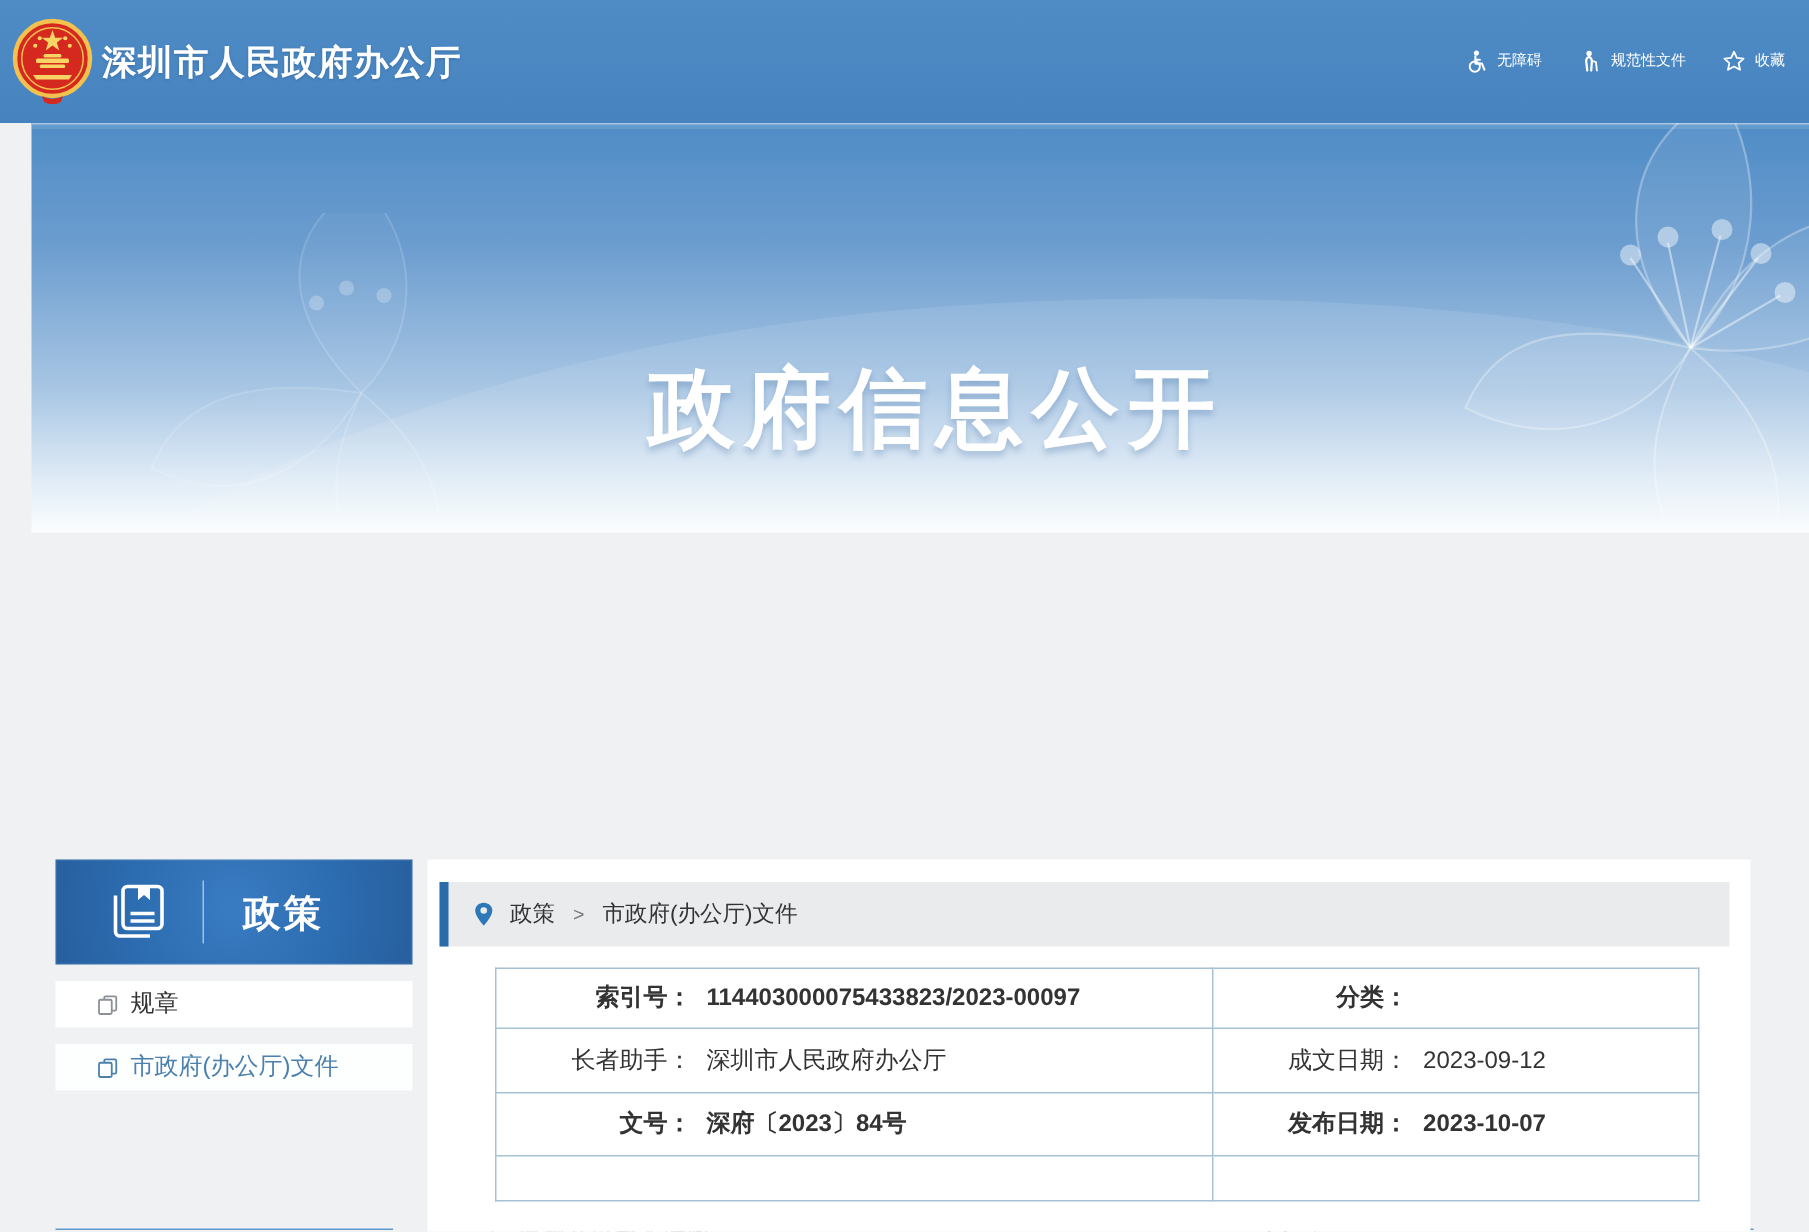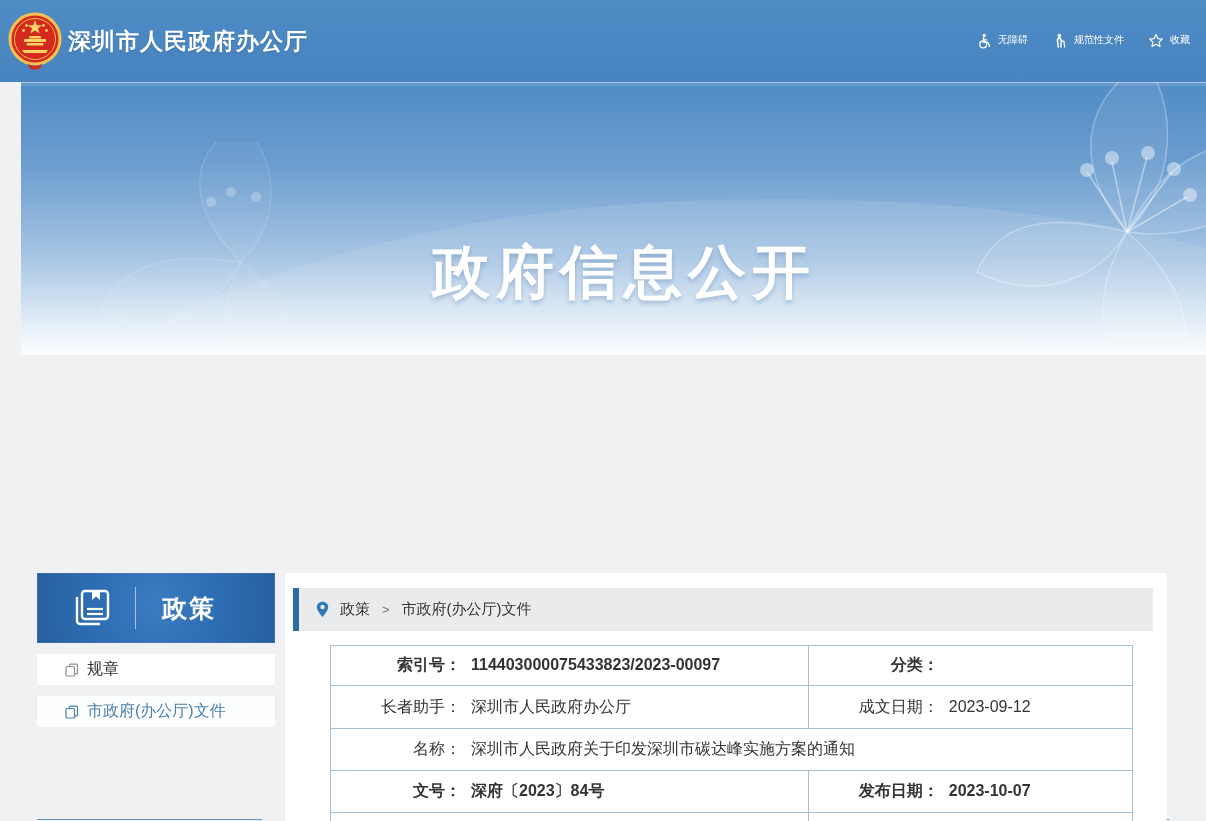--- a/index.html
+++ b/index.html
@@ -275,25 +275,20 @@
       </td>
     </tr>
     <tr class="r1">
       <td class="cl">
         <span class="meta-label">长者助手：</span><span class="meta-value">深圳市人民政府办公厅</span>
       </td>
       <td class="cr">
         <span class="meta-label">成文日期：</span><span class="meta-value">2023-09-12</span>
       </td>
     </tr>
-    <tr class="r2">
-      <td colspan="2">
-        <span class="meta-label">名称：</span><span class="meta-value">深圳市人民政府关于印发深圳市碳达峰实施方案的通知</span>
-      </td>
-    </tr>
     <tr class="r3">
       <td class="cl">
         <span class="meta-label">文号：</span><span class="meta-value">深府〔2023〕84号</span>
       </td>
       <td class="cr">
         <span class="meta-label">发布日期：</span><span class="meta-value">2023-10-07</span>
       </td>
     </tr>
     <tr class="r4">
       <td class="cl"></td>

